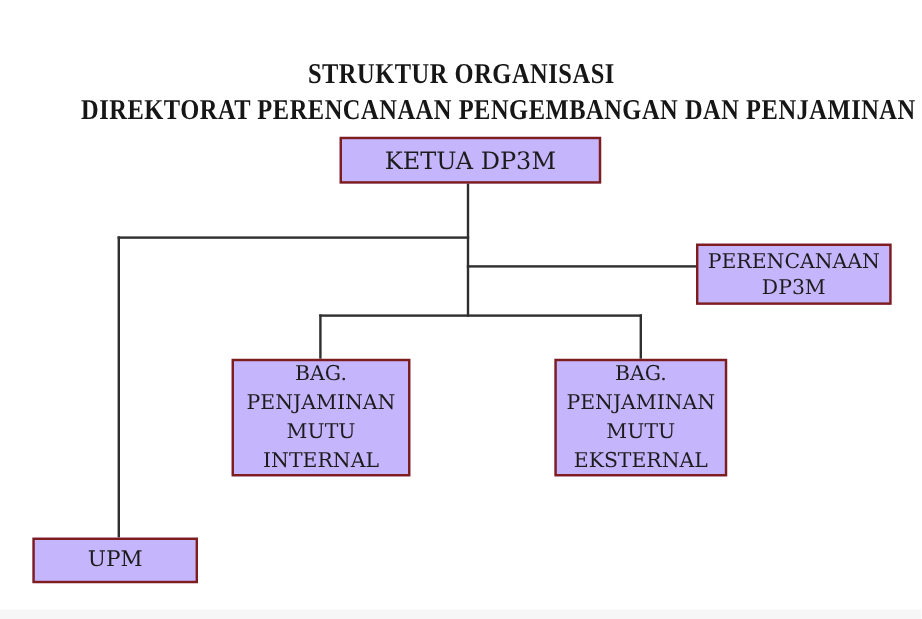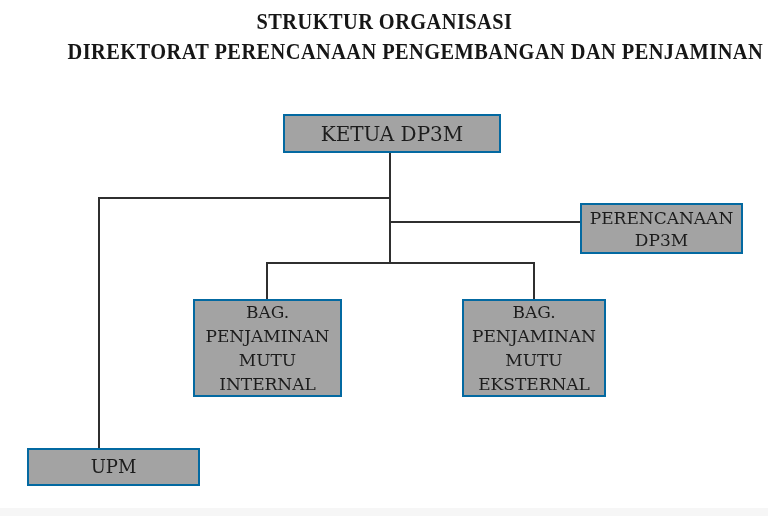--- a/index.html
+++ b/index.html
@@ -21,54 +21,55 @@
     position: absolute;
     left: 0;
     width: 768px;
     text-align: center;
     font-family: "Liberation Serif", serif;
     font-weight: 700;
     font-size: 24px;
     line-height: 26px;
     white-space: nowrap;
     color: #161616;
+    margin-top: 41px;
   }
   .title > span {
     display: inline-block;
     transform: scaleX(0.85);
     transform-origin: 50% 50%;
     letter-spacing: 0.5px;
   }
   .title1 { top: 8px; }
   .title2 { top: 38px; }
 
   
   .node {
     position: absolute;
     box-sizing: border-box;
-    border: 2px solid #0369a1;
-    background: #a3a3a3;
+    border: 2px solid #7f1d1d;
+    background: #c4b5fd;
     display: flex;
     align-items: center;
     justify-content: center;
     text-align: center;
   }
   .node-label {
     white-space: pre-line;
     font-size: 17px;
     line-height: 24px;
     color: #1c1c1c;
   }
   .node-ketua      { left: 283px; top: 114px; width: 218px; height: 39px; }
   .node-ketua .node-label { font-size: 20px; }
   .node-sekretaris { left: 580px; top: 203px; width: 163px; height: 51px; }
   .node-sekretaris .node-label { line-height: 22px; }
   .node-internal   { left: 193px; top: 299px; width: 149px; height: 98px; }
   .node-eksternal  { left: 462px; top: 299px; width: 144px; height: 98px; }
-  .node-upm        { left: 27px;  top: 448px; width: 173px; height: 38px; }
+  .node-upm        { left: 27px;  top: 448px; width: 138px; height: 38px; }
   .node-upm .node-label { font-size: 18px; }
 
   
   .cline {
     position: absolute;
     background: #2f2f2f;
   }
   .v-center  { left: 389px; top: 152px; width: 2px; height: 112px; }
   .h-left    { left: 98px;  top: 197px; width: 293px; height: 2px; }
   .v-left    { left: 98px;  top: 197px; width: 2px; height: 251px; }

